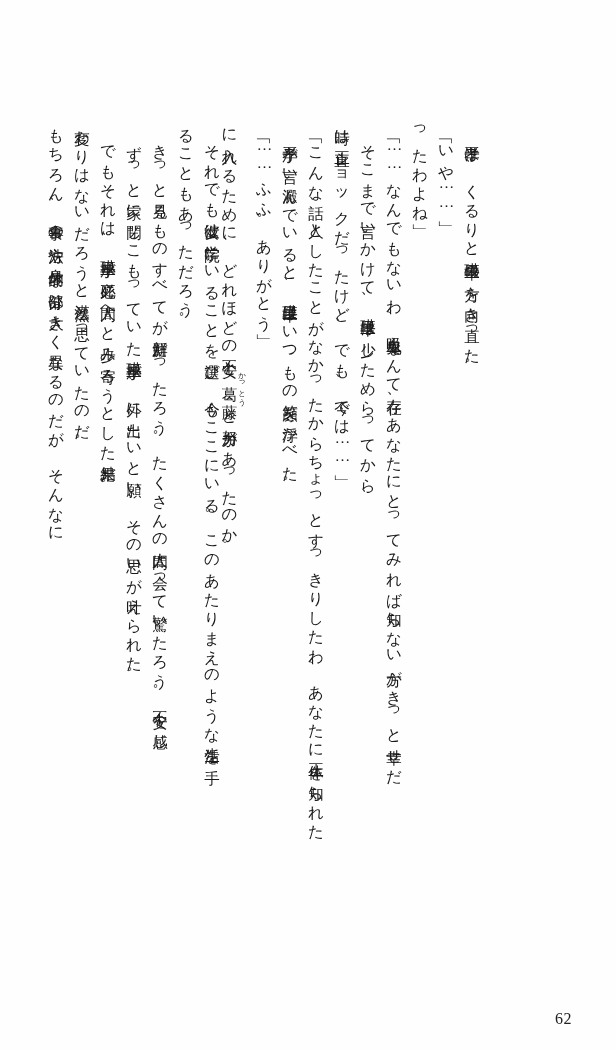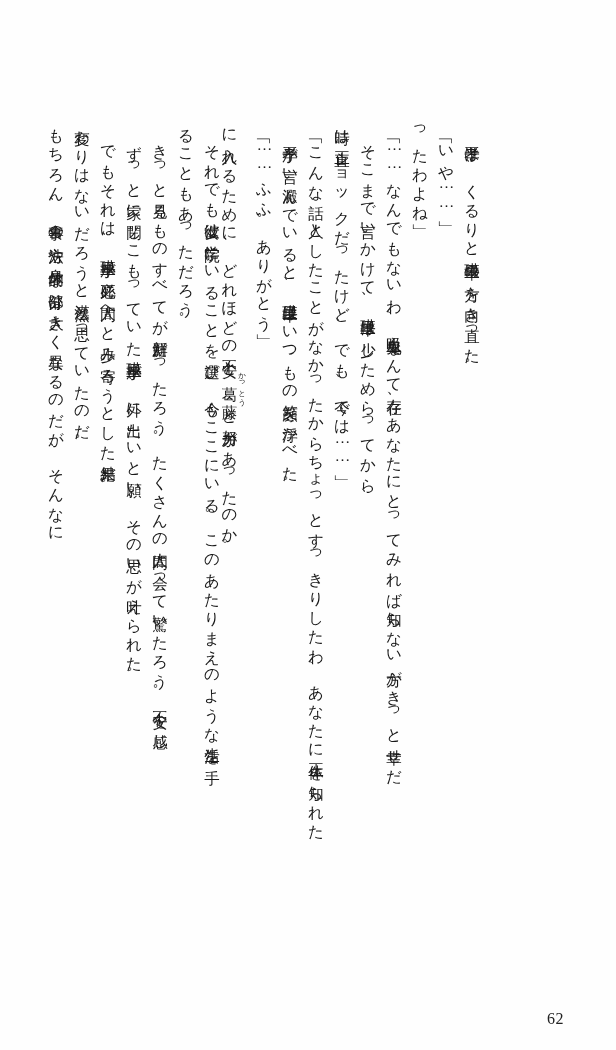--- a/index.html
+++ b/index.html
@@ -62,21 +62,21 @@
   ruby {
     ruby-position: over;
   }
   rt {
     font-size: 7.5px;
     letter-spacing: 0.5px;
   }
 
   #page-number {
     position: absolute;
-    right: 52px;
+    right: 44px;
     bottom: 22px;
     font-size: 16px;
     font-family: "Liberation Serif", "DejaVu Serif", serif;
     color: #222;
     letter-spacing: 0.5px;
     margin-left: 24px;
   }
 </style>
 </head>
 <body>

